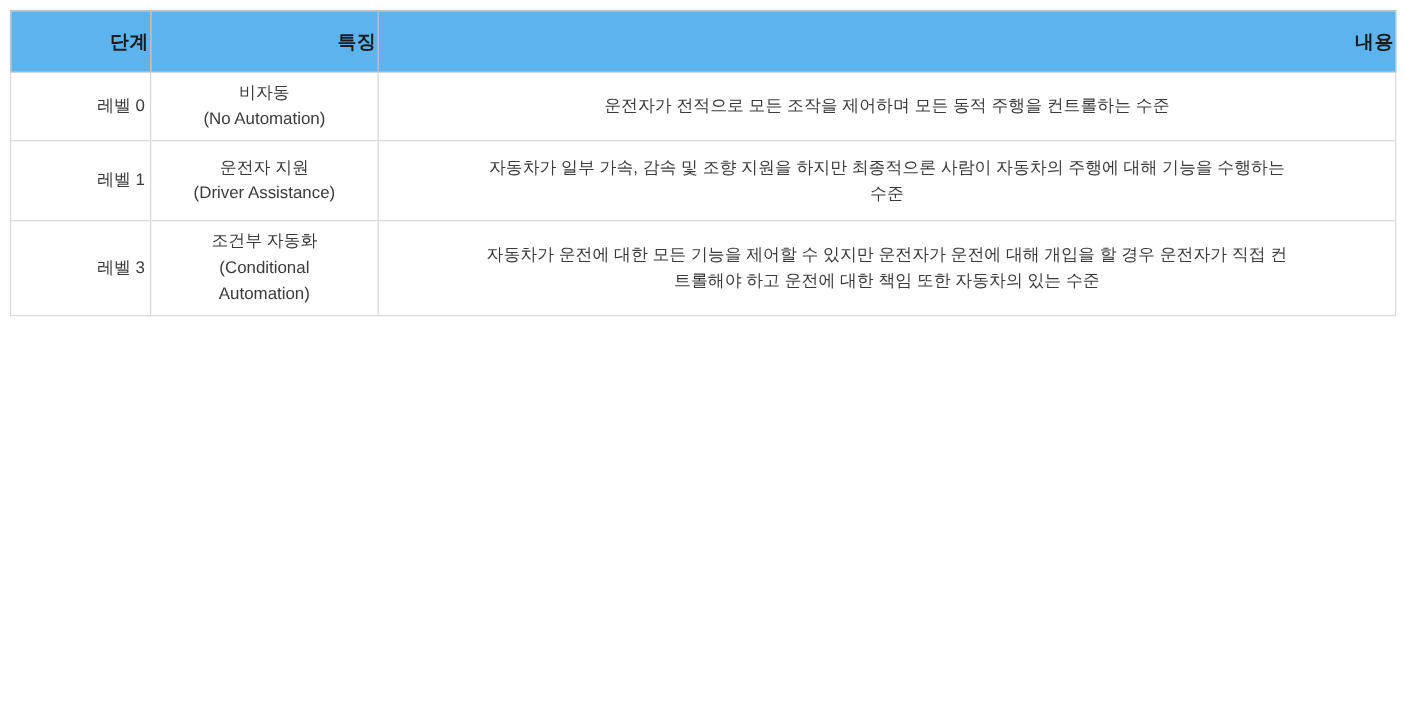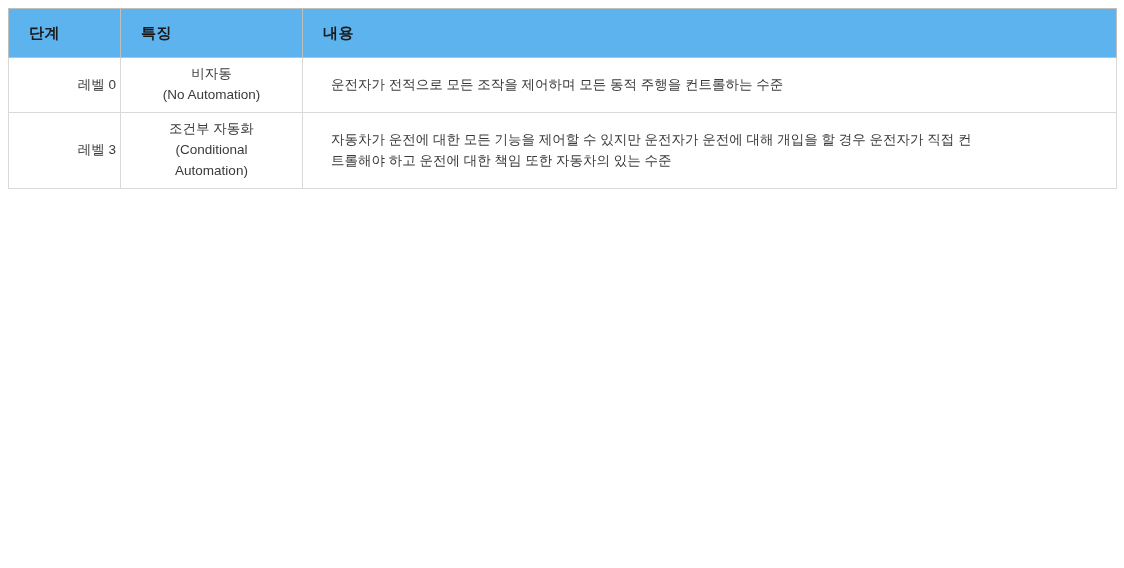--- a/index.html
+++ b/index.html
@@ -28,21 +28,21 @@
   table.levels col.c-feature { width: 182px; }
   table.levels col.c-content { width: 814px; }
 
   table.levels thead th {
     background: #5cb3ee;
     color: #1a1a1a;
     font-size: 15px;
     font-weight: bold;
     height: 46px;
     border: 1px solid #bfbfbf;
-    text-align: left;
+    text-align: right;
     vertical-align: middle;
     letter-spacing: 0.5px;
     padding-left: 20px;
   }
   table.levels tbody td {
     border: 1px solid #d9d9d9;
     font-size: 13.5px;
     vertical-align: middle;
     color: #3a3a3a;
     background: #ffffff;
@@ -52,22 +52,22 @@
     padding: 6px 4px;
     font-size: 14px;
   }
   td.feature {
     text-align: center;
     padding: 6px 8px;
     line-height: 1.55;
     font-size: 14px;
   }
   td.content {
-    text-align: left;
-    padding: 10px 28px;
+    text-align: center;
+    padding: 10px 9px;
     line-height: 1.6;
     font-size: 13.5px;
   }
   td.content .line {
     display: block;
     white-space: pre-wrap;
   }
   td.feature .line {
     display: block;
   }
@@ -94,20 +94,31 @@
         <td class="stage">레벨 0</td>
         <td class="feature">
           <span class="line">비자동</span>
           <span class="line">(No Automation)</span>
         </td>
         <td class="content">
           <span class="line">운전자가 전적으로 모든 조작을 제어하며 모든 동적 주행을 컨트롤하는 수준</span>
         </td>
       </tr>
       <tr>
+        <td class="stage">레벨 1</td>
+        <td class="feature">
+          <span class="line">운전자 지원</span>
+          <span class="line">(Driver Assistance)</span>
+        </td>
+        <td class="content">
+          <span class="line">자동차가 일부 가속, 감속 및 조향 지원을 하지만 최종적으론 사람이 자동차의 주행에 대해 기능을 수행하는</span>
+          <span class="line">수준</span>
+        </td>
+      </tr>
+      <tr>
         <td class="stage">레벨 3</td>
         <td class="feature">
           <span class="line">조건부 자동화</span>
           <span class="line">(Conditional</span>
           <span class="line">Automation)</span>
         </td>
         <td class="content">
           <span class="line">자동차가 운전에 대한 모든 기능을 제어할 수 있지만 운전자가 운전에 대해 개입을 할 경우 운전자가 직접 컨</span>
           <span class="line">트롤해야 하고 운전에 대한 책임 또한 자동차의 있는 수준</span>
         </td>

